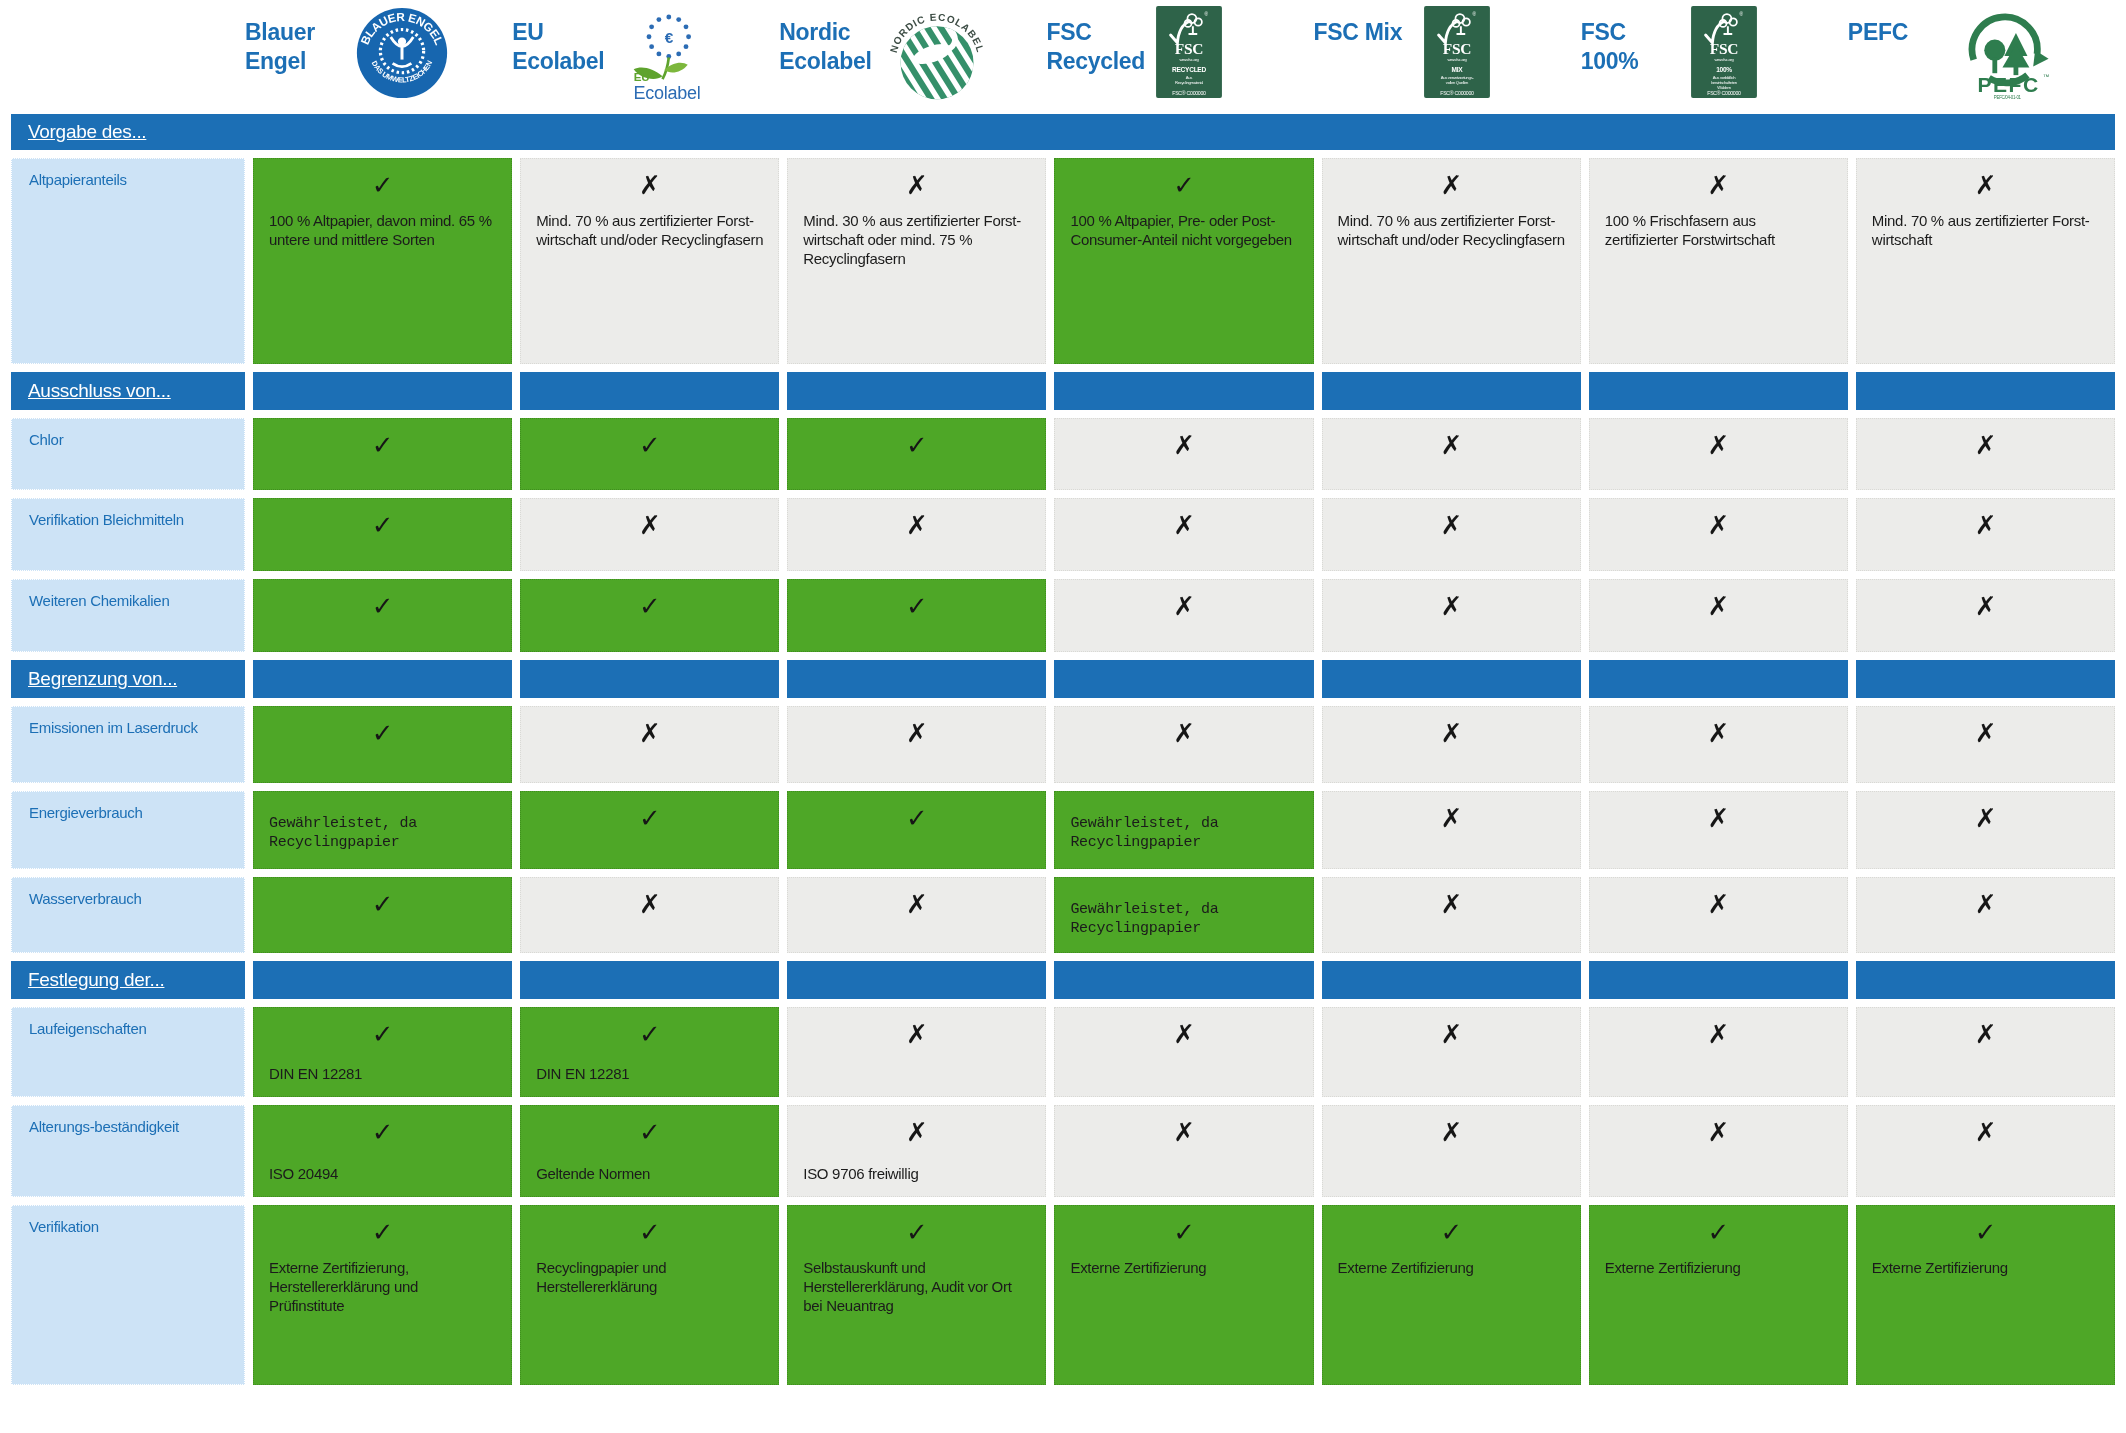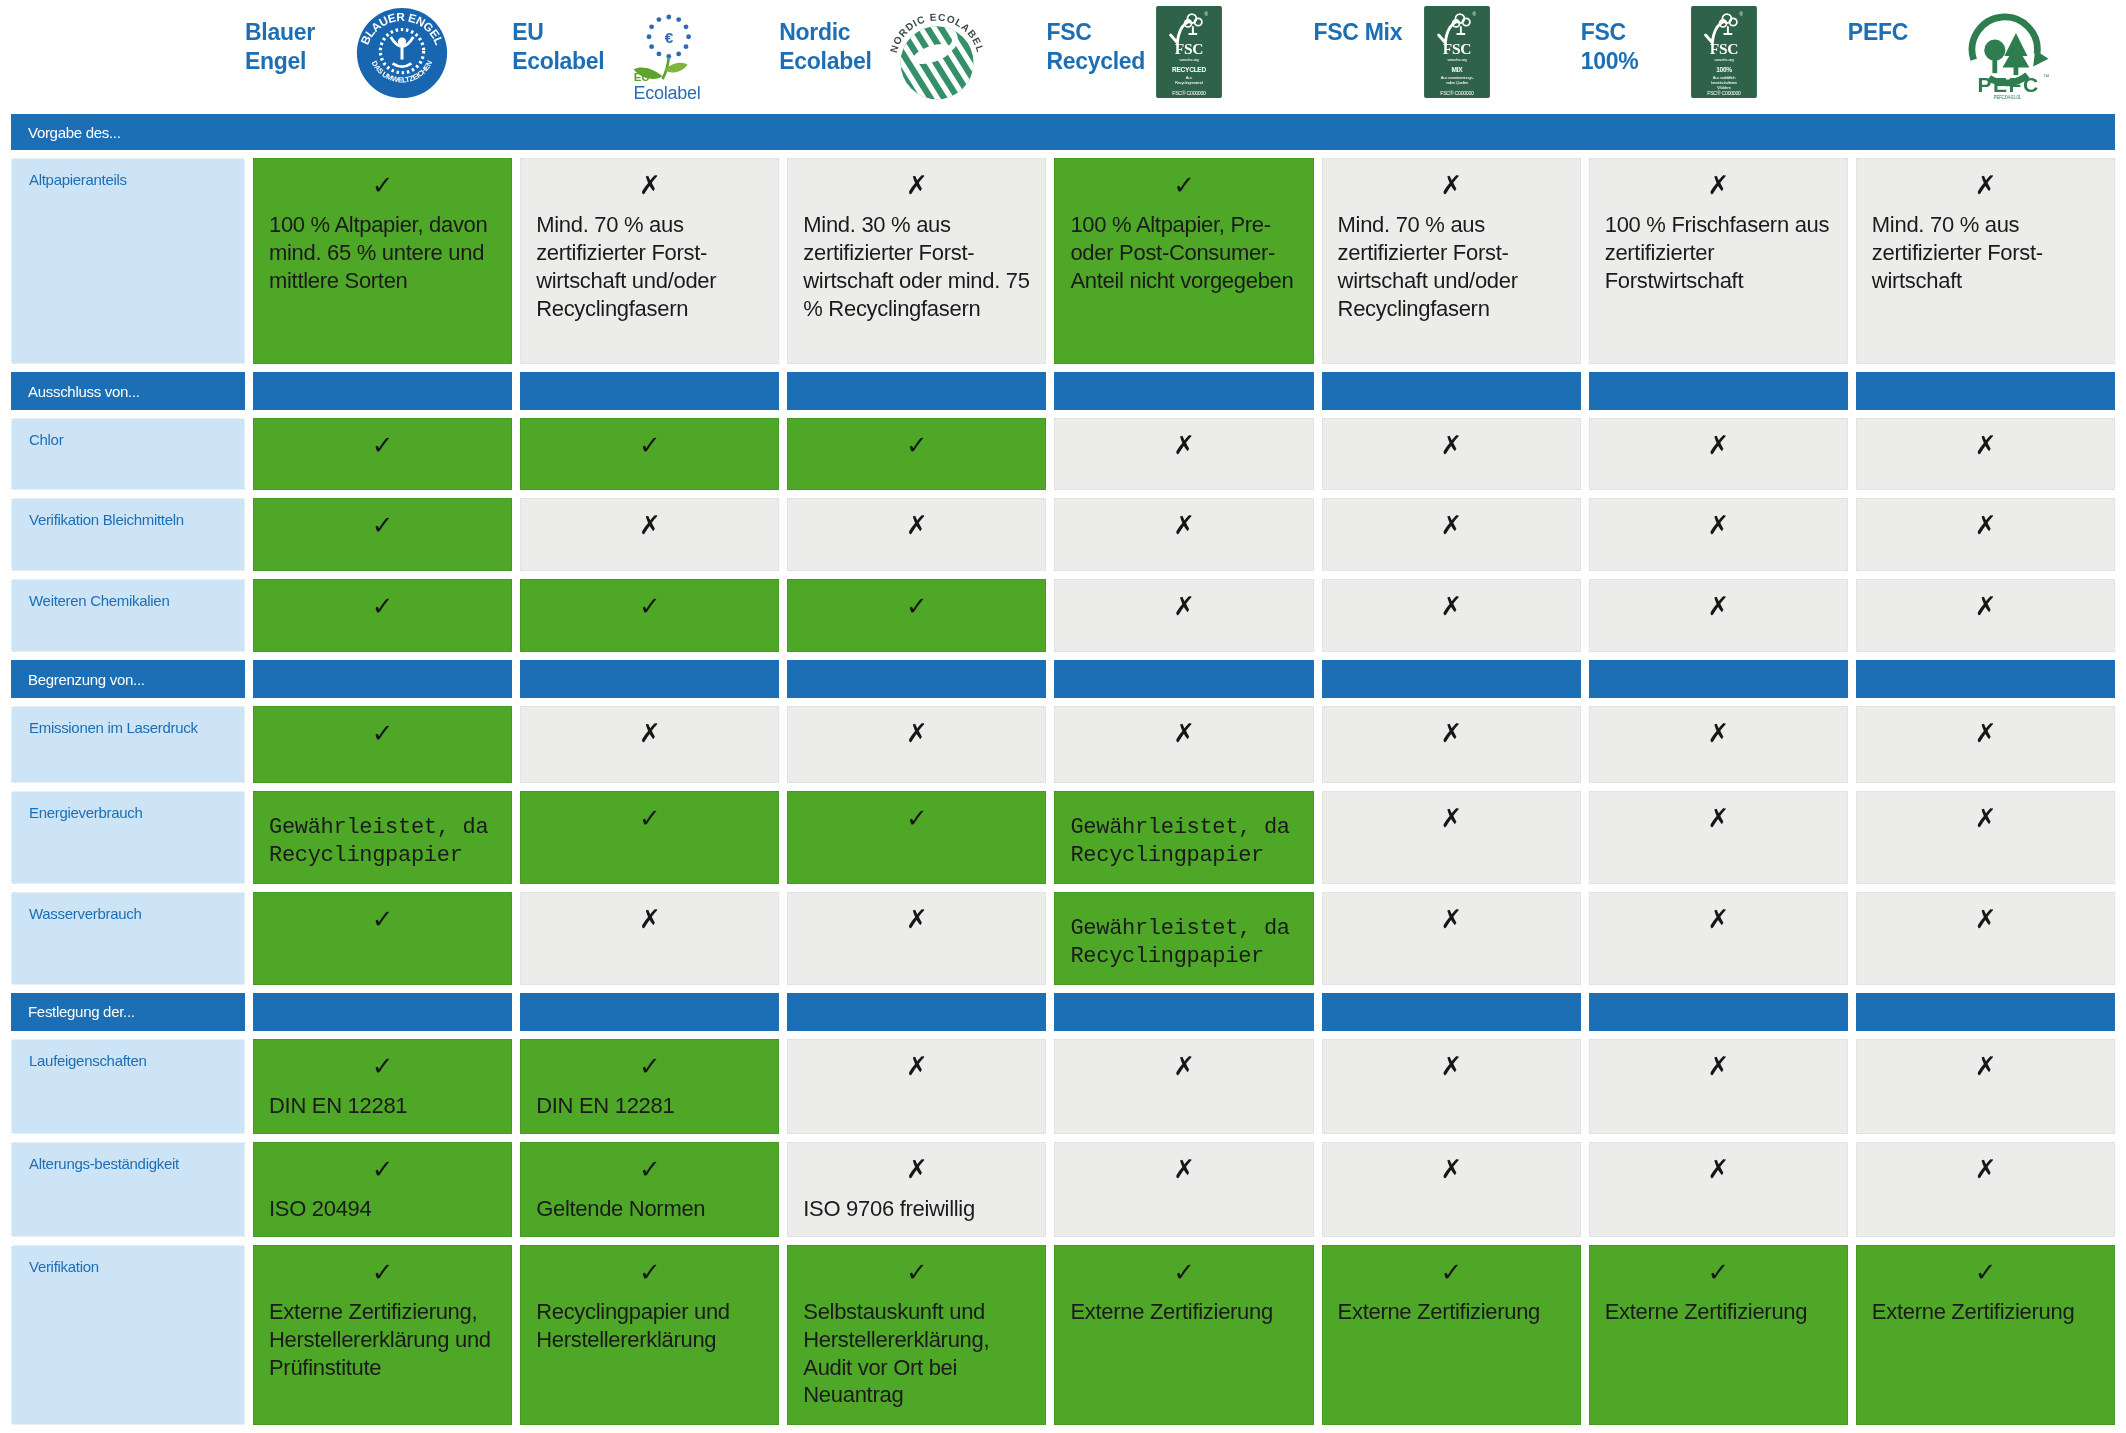--- a/index.html
+++ b/index.html
@@ -7,31 +7,31 @@
     --yes-bg:#4ea727; --no-bg:#ececea; --mark:#161616; --header-label:#1c6fb5;
   }
   *{box-sizing:border-box;}
   body{width:2126px;height:1433px;margin:0;background:#fff;overflow:hidden;
        font-family:"Liberation Sans","DejaVu Sans",sans-serif;letter-spacing:-0.3px;color:#1b1b1b;}
   .logos{display:grid;grid-template-columns:234px repeat(7,1fr);padding:6px 11px 0;align-items:start;height:104px;}
   .logo-col{display:flex;align-items:flex-start;gap:8px;}
   .logo-label{width:102px;margin-top:12px;font-weight:bold;font-size:23px;line-height:1.28;color:var(--header-label,#1c6fb5);}
   .logo-col svg{flex:0 0 auto;}
   .table{display:grid;grid-template-columns:234px repeat(7,1fr);gap:8px;padding:0 11px;margin-top:10px;}
-  .section-bar{background:var(--section-bar,#1c6fb5);color:#fff;display:flex;align-items:center;font-size:15px;}
+  .section-bar{background:var(--section-bar,#1c6fb5);color:#fff;display:flex;align-items:center;font-size:19px;text-decoration:underline;}
   .section-bar span{padding-left:17px;}
   .section-bar.full{grid-column:1 / -1;}
   .label-cell{background:var(--row-label-bg,#cde3f6);color:var(--row-label-text,#1c6fb5);
       font-size:15px;line-height:1.32;padding:11px 10px 0 17px;border:1px dotted #ffffff;}
   .cell{display:flex;flex-direction:column;}
   .cell.green{background:var(--yes-bg,#4ea727);border:1px dotted #3f8f1e;}
   .cell.gray{background:var(--no-bg,#ececea);border:1px dotted #d9d9d5;}
   .mark{flex:0 0 auto;text-align:center;font-size:26px;font-weight:600;color:var(--mark,#161616);
       padding-top:11px;height:52px;}
-  .cell-text{padding:0 15px 13px;font-size:22px;line-height:1.27;color:#1b1b1b;}
+  .cell-text{padding:0 15px 13px;font-size:15px;line-height:1.27;color:#1b1b1b;}
   .cell-text.solo{padding-top:22px;font-family:Liberation Mono, monospace;}
   .text-bottom .cell-text{margin-top:auto;}
 </style>
 </head>
 <body>
 
 <header class="logos">
   <div></div>
 
   <div class="logo-col">

